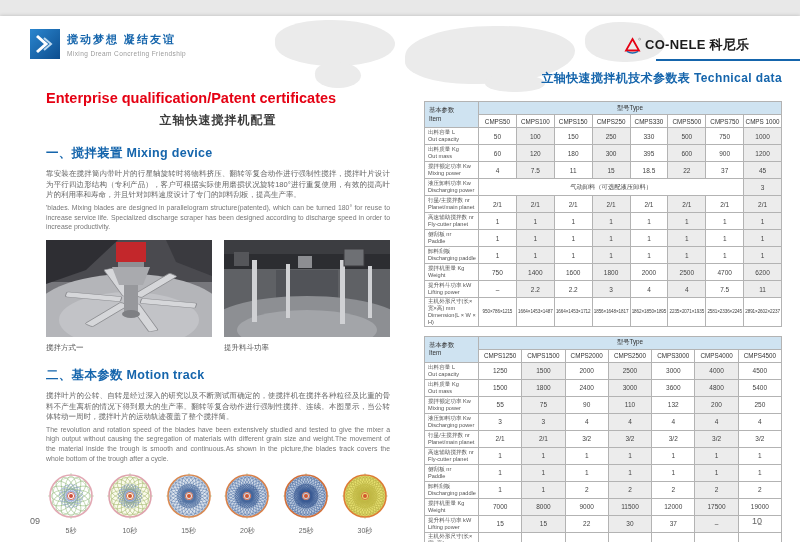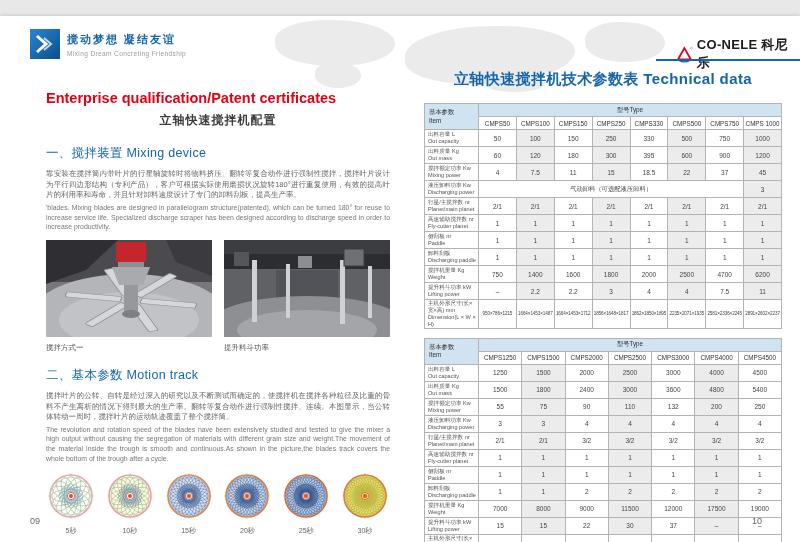--- a/index.html
+++ b/index.html
@@ -5,45 +5,45 @@
   html,body{margin:0;padding:0;}
   body{font-family:"Liberation Sans", sans-serif; background:#e8e8e8;}
   .page{position:relative;width:800px;height:542px;background:#ffffff;overflow:hidden;margin:16px auto;box-shadow:0 0 4px rgba(0,0,0,.2);}
 
   
   .map-decoration{position:absolute;left:255px;top:0;width:420px;height:80px;pointer-events:none;}
   .map-decoration .blob{position:absolute;background:#ebebeb;border-radius:45% 55% 50% 50%;}
   .brand-left{position:absolute;left:30px;top:13px;display:flex;align-items:flex-start;gap:7px;}
   .slogan-zh{color:#1565ac;font-weight:bold;font-size:11px;letter-spacing:2px;margin-top:3px;}
   .slogan-en{color:#9a9a9a;font-size:6.5px;letter-spacing:.4px;margin-top:3px;}
-  .brand-right{position:absolute;left:676px;top:20px;display:flex;align-items:center;gap:4px;}
+  .brand-right{position:absolute;left:624px;top:20px;display:flex;align-items:center;gap:4px;}
   .brand-name{font-weight:bold;font-size:13px;color:#1c1c1c;letter-spacing:.3px;}
   .brand-underline{position:absolute;left:656px;top:43px;width:144px;height:2px;background:#1565ac;}
 
   
   .left-page{position:absolute;left:46px;top:74px;width:344px;}
   .title-en{color:#e50113;font-size:14.5px;font-weight:bold;margin:0 0 6px 0;}
   .title-zh{color:#3c3c3c;font-size:12px;font-weight:bold;letter-spacing:1px;margin:0 0 16px 0;text-align:center;}
-  .sec-heading{color:#1565ac;font-size:12.5px;font-weight:normal;margin:0 0 7px 0;letter-spacing:.3px;}
+  .sec-heading{color:#1565ac;font-size:12.5px;font-weight:bold;margin:0 0 7px 0;letter-spacing:.3px;}
   .para-zh{color:#666;font-size:7.5px;line-height:1.42;margin:0 0 2px 0;text-align:justify;}
   .para-en{color:#777;font-size:6.9px;line-height:1.4;margin:0 0 8px 0;text-align:justify;}
   .photos{display:flex;gap:12px;margin:2px 0 14px 0;}
   .photos figure{margin:0;width:166px;}
   .photos svg{display:block;width:166px;height:97px;background:#6b6b70;}
   .photo-caption{display:block;text-align:left;font-size:7.5px;color:#555;margin-top:6px;}
   .tracks{display:flex;justify-content:space-between;width:344px;margin-top:10px;}
   .track{margin:0;text-align:center;width:50px;}
   .track figcaption{font-size:7px;color:#666;margin-top:3px;}
   .page-num{position:absolute;font-size:9px;color:#666;}
   .page-num.pn-left{left:30px;top:500px;}
   .page-num.pn-right{left:752px;top:500px;}
 
   
   .right-page{position:absolute;left:424px;top:54px;width:358px;}
-  .table-title{color:#1565ac;font-size:15px;font-weight:bold;text-align:center;letter-spacing:.4px;margin:0 0 14px 0;}
+  .table-title{color:#1565ac;font-size:12px;font-weight:bold;text-align:right;letter-spacing:.4px;margin:0 0 14px 0;}
   table.tech{border-collapse:collapse;table-layout:fixed;width:358px;margin-bottom:9px;}
   table.tech th, table.tech td{border:1px solid #b3b3b3;padding:0 1px;}
   table.tech thead th{background:#cfe3f1;color:#333;font-size:6.3px;font-weight:normal;height:12px;}
   table.tech thead tr.models th{background:#ffffff;font-size:6.3px;color:#333;height:12px;}
   table.tech thead th.item-h{text-align:left;padding-left:4px;line-height:1.3;}
   table.tech tbody th{background:#fff;font-weight:normal;text-align:left;color:#555;font-size:5.6px;line-height:1.25;padding-left:3px;height:16px;}
   table.tech tbody td{background:#fff;text-align:center;color:#444;font-size:6.5px;height:16px;}
   table.tech tbody td.alt{background:#ececec;}
   table.tech tbody td.tiny{font-size:4.6px;letter-spacing:-.1px;background:#fff;}
   table.tech tbody td.spancell{font-size:6.3px;background:#fff;}

